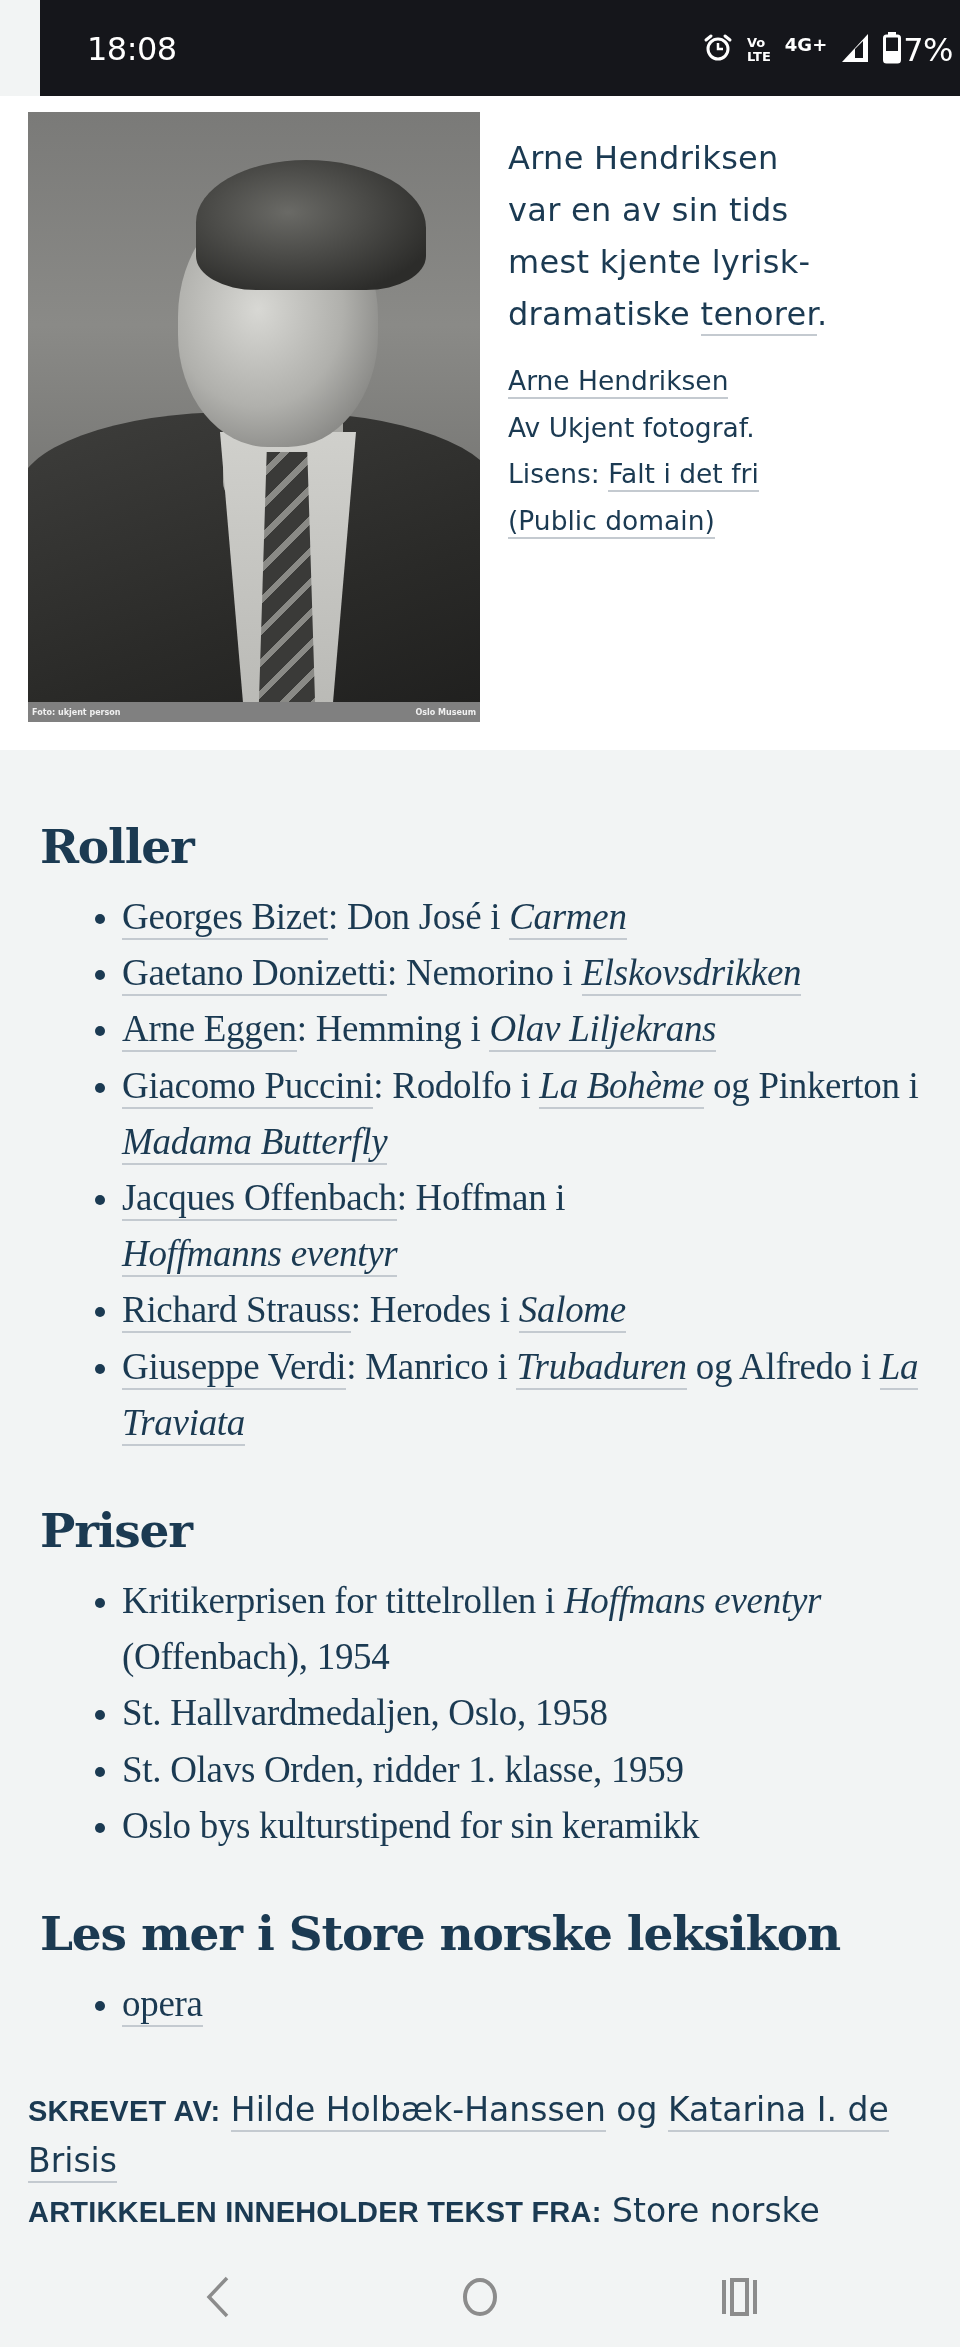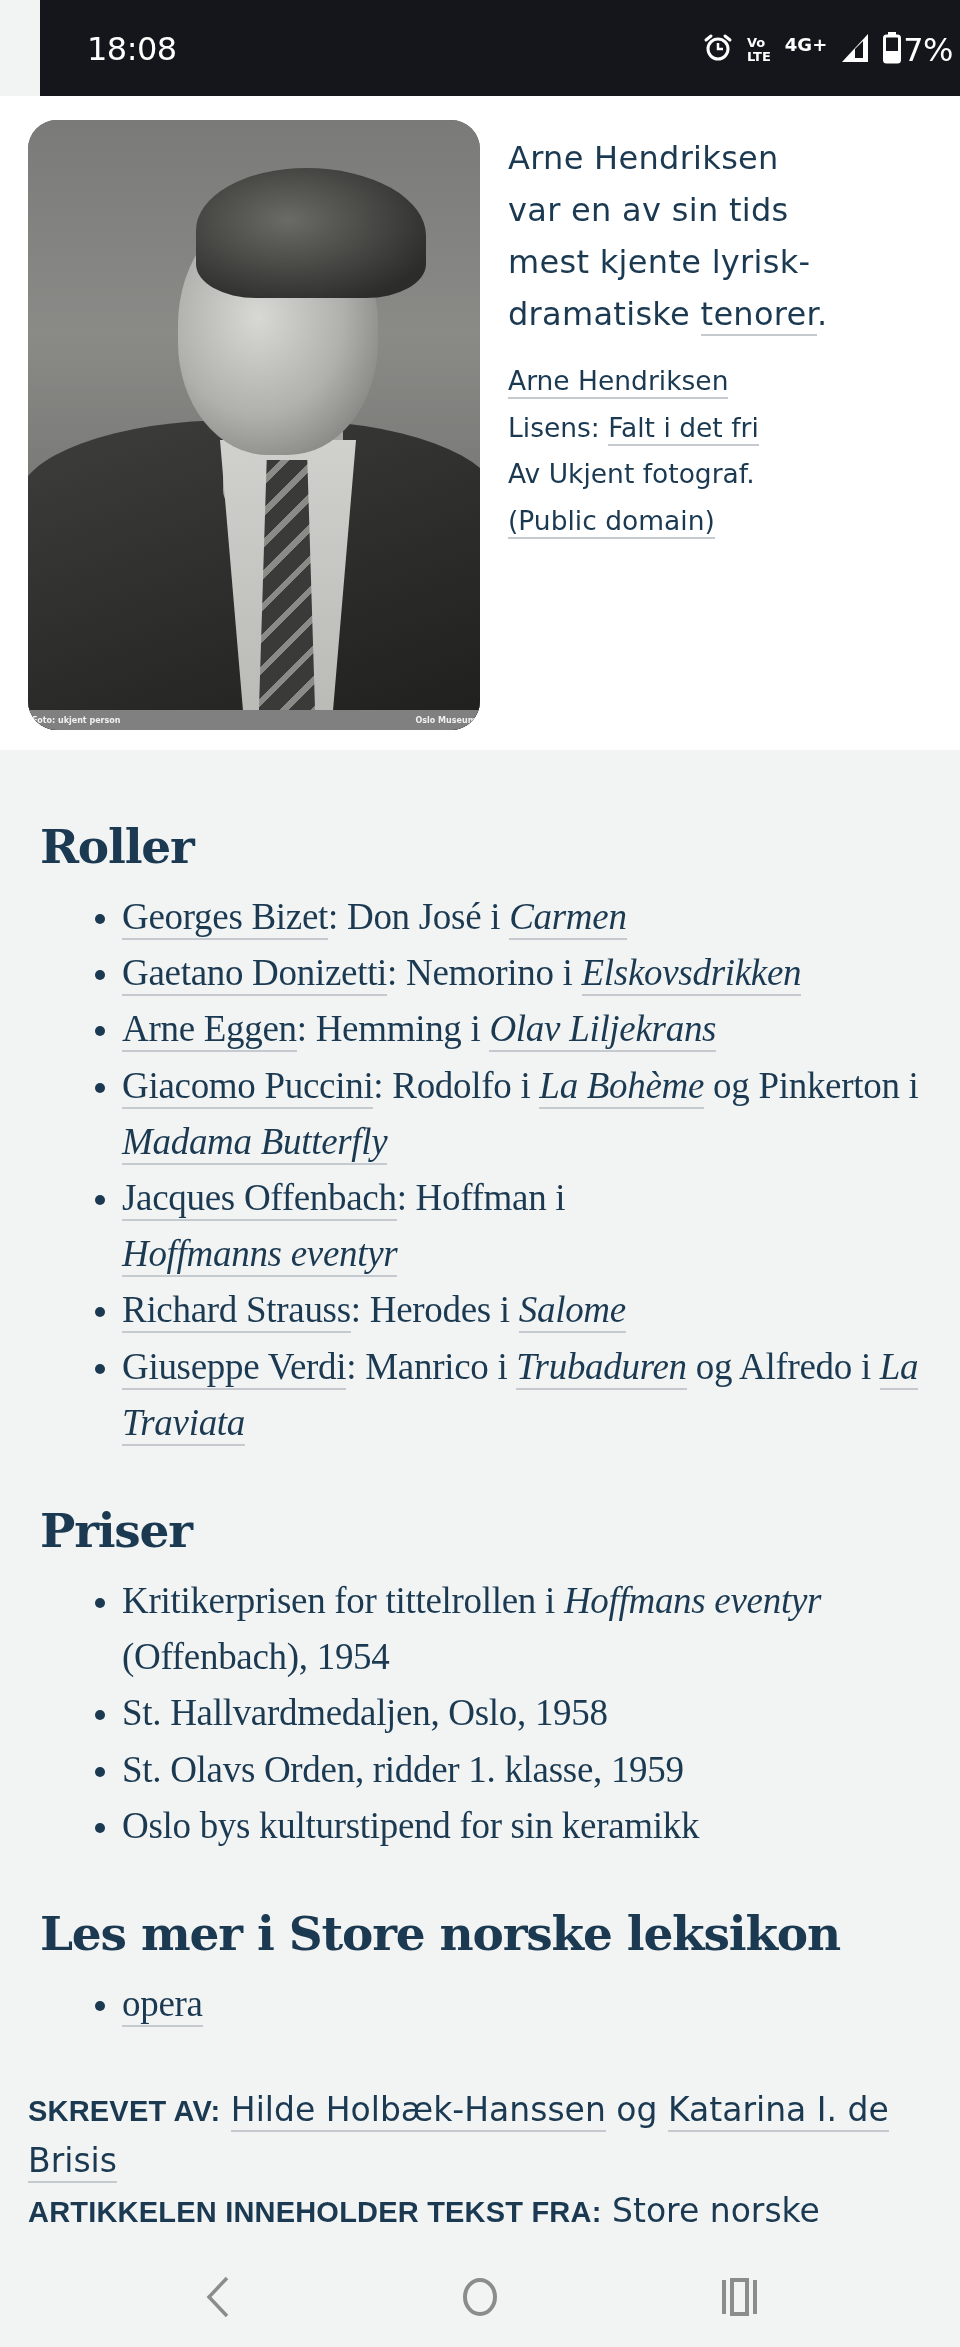--- a/index.html
+++ b/index.html
@@ -22,24 +22,23 @@
     display: flex; align-items: center; gap: 14px;
   }
   .sb-volte { font-size: 13px; font-weight: bold; line-height: 14px; }
   .sb-4g { font-size: 18px; font-weight: bold; margin-top: -12px; }
   .sb-batt-pct { font-size: 32px; letter-spacing: -0.5px; }
 
   .top-section {
     position: absolute; left: 0; top: 96px; width: 960px; height: 654px; background: #ffffff;
   }
   .photo {
-    position: absolute; left: 28px; top: 24px; width: 452px; height: 610px;
+    position: absolute; left: 28px; top: 16px; width: 452px; height: 610px;
     background: radial-gradient(ellipse at 55% 40%, #9a9a98 0%, #6e6e6c 45%, #3a3a38 100%);
     overflow: hidden;
-    border-radius: 29px;
   }
   .photo .bg-top { position: absolute; left: 0; top: 0; width: 100%; height: 100%;
     background: linear-gradient(180deg, #7a7a78 0%, #8a8a87 35%, #5d5d5b 100%); }
   .photo .head {
     position: absolute; left: 150px; top: 85px; width: 200px; height: 250px;
     border-radius: 48% 48% 45% 45%;
     background: radial-gradient(ellipse at 40% 45%, #d8d8d4 0%, #b0b0ac 50%, #6a6a68 100%);
   }
   .photo .hair {
     position: absolute; left: 168px; top: 48px; width: 230px; height: 130px;
@@ -176,22 +175,22 @@
 
   <div class="intro">
     <div>Arne Hendriksen</div>
     <div>var en av sin tids</div>
     <div>mest kjente lyrisk-</div>
     <div><span>dramatiske </span><a class="lnk">tenorer</a><span>.</span></div>
   </div>
 
   <div class="caption">
     <div><a class="lnk">Arne Hendriksen</a></div>
+    <div>Av Ukjent fotograf.</div>
     <div><span>Lisens: </span><a class="lnk">Falt i det fri</a></div>
-    <div>Av Ukjent fotograf.</div>
     <div><a class="lnk">(Public domain)</a></div>
   </div>
 </div>
 
 <div class="content">
   <section style="padding-top:55px;">
     <h2>Roller</h2>
     <ul style="margin-top:2px;">
       <li><a class="lnk">Georges Bizet</a><span>: Don José i </span><a class="lnk"><em>Carmen</em></a></li>
       <li><a class="lnk">Gaetano Donizetti</a><span>: Nemorino i </span><a class="lnk"><em>Elskovsdrikken</em></a></li>

